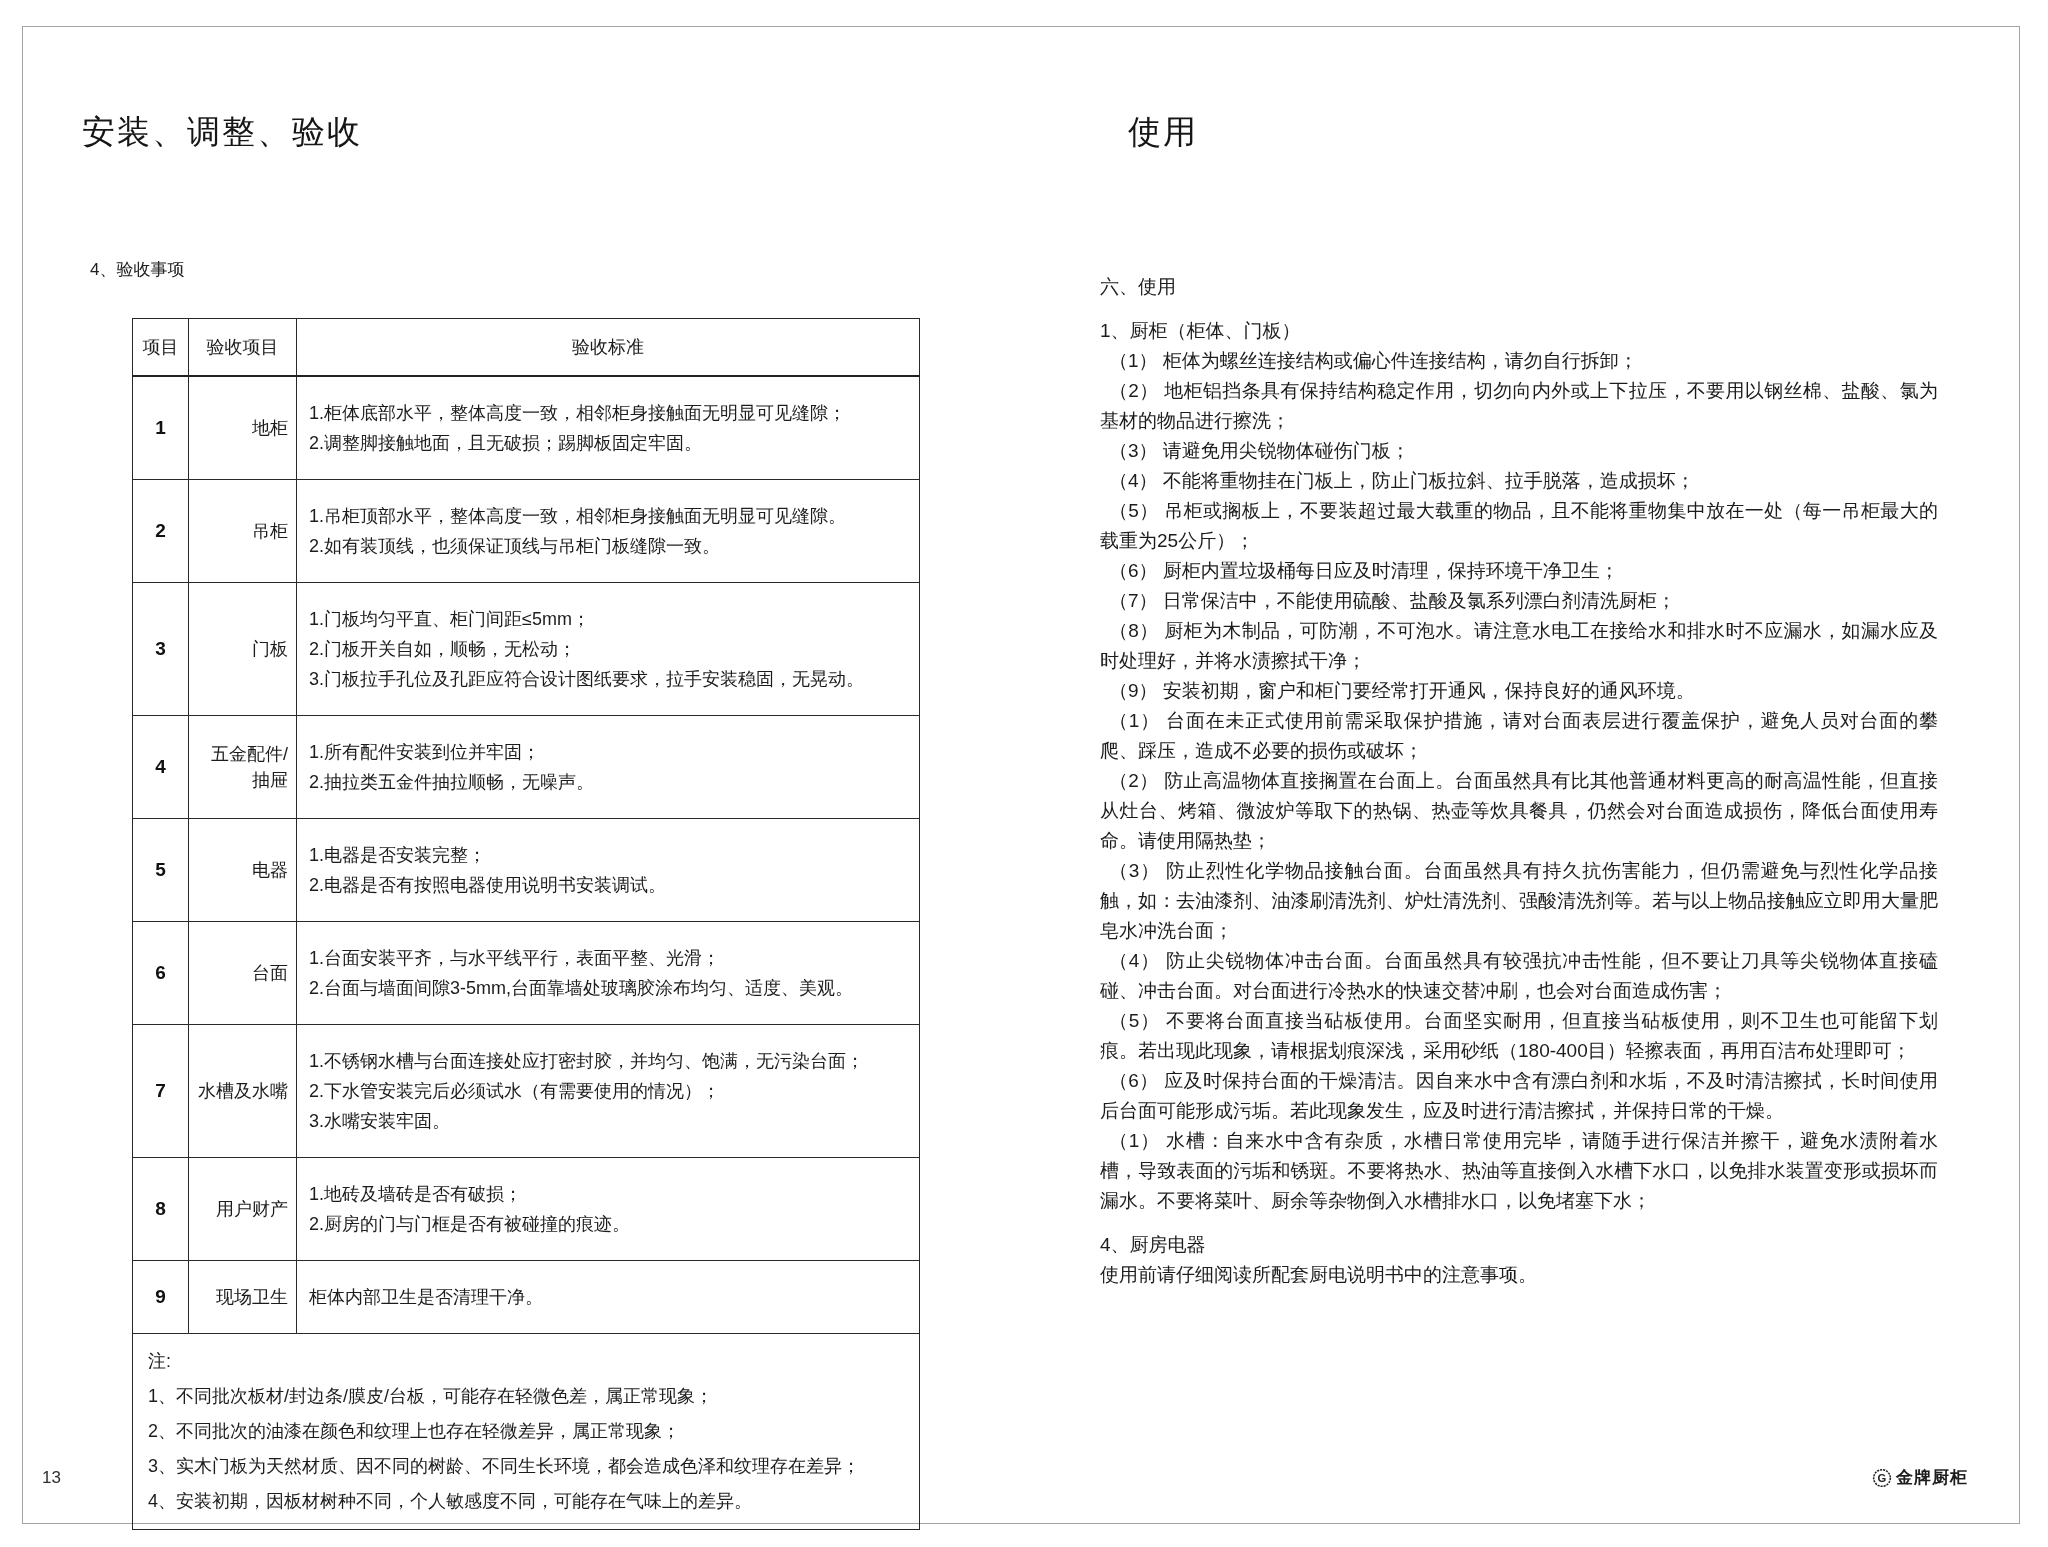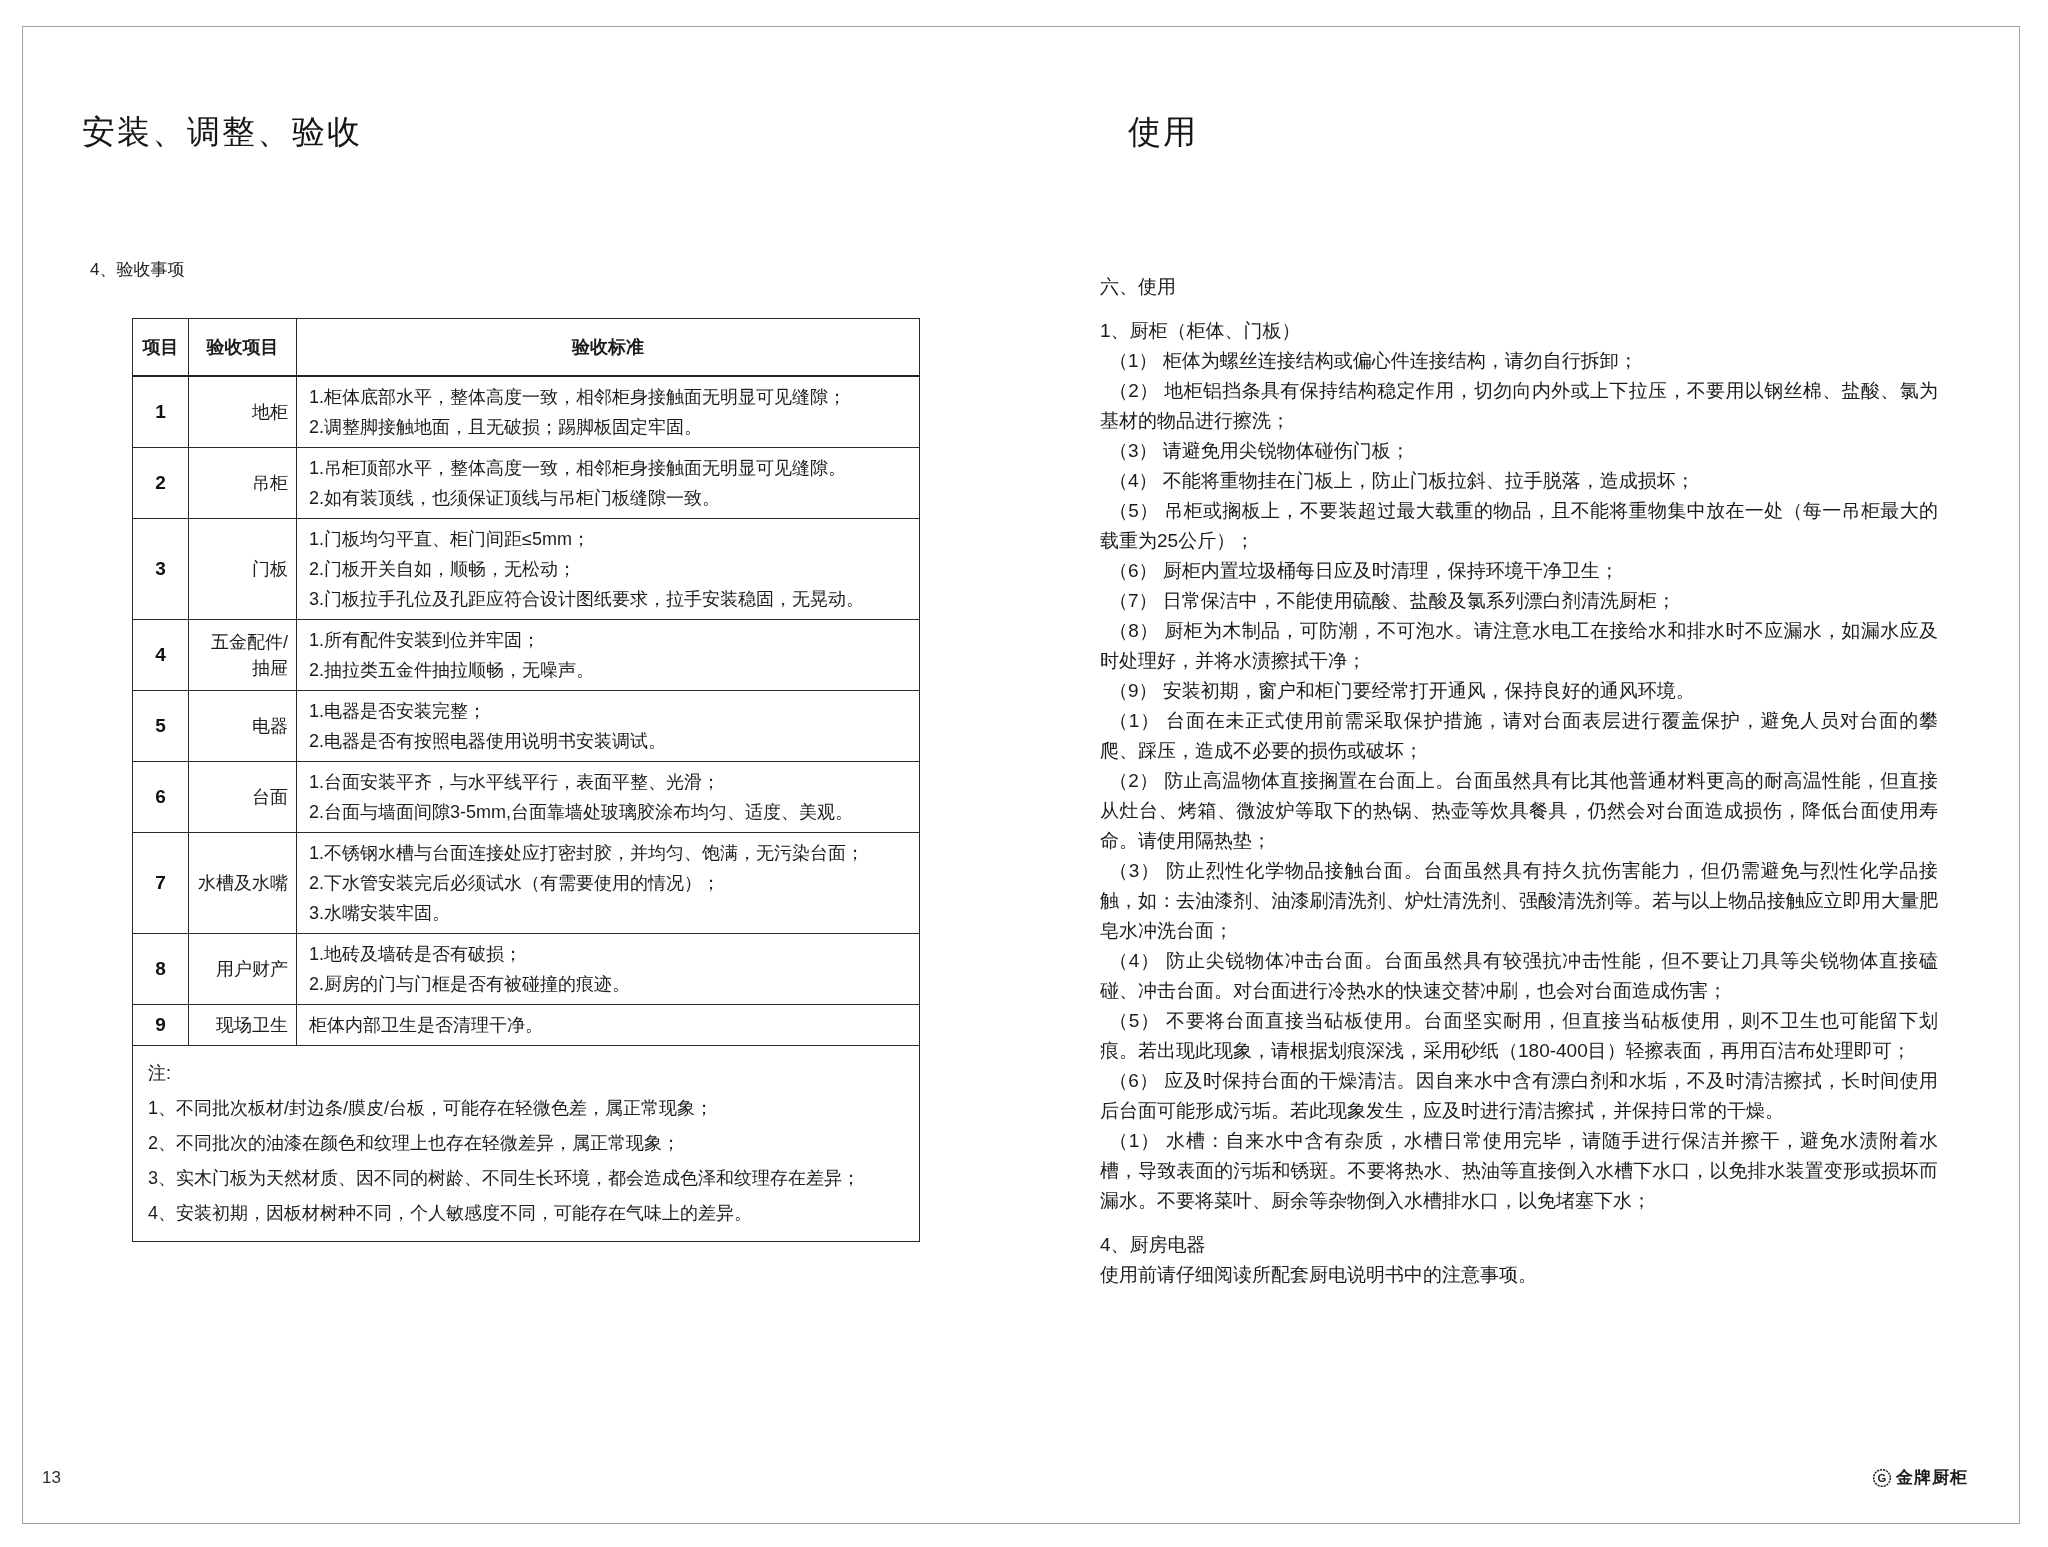--- a/index.html
+++ b/index.html
@@ -9,26 +9,26 @@
     font-family:"Liberation Sans","DejaVu Sans",sans-serif;
   }
   .frame{position:absolute;left:22px;top:26px;right:28px;bottom:23px;border:1px solid #a3a3a3;}
 
   
   .left-title{position:absolute;left:82px;top:110px;font-size:33px;font-weight:500;letter-spacing:2px;color:#161616;}
   .section-label{position:absolute;left:90px;top:258px;font-size:17px;color:#222;}
 
   .acc-table{position:absolute;left:132px;top:318px;width:788px;border-collapse:collapse;table-layout:fixed;}
   .acc-table th,.acc-table td{border:1px solid #2a2a2a;vertical-align:middle;}
-  .acc-table thead th{height:54px;font-weight:700;font-size:18px;border-bottom:2px solid #222;color:#1c1c1c;}
+  .acc-table thead th{height:54px;font-weight:400;font-size:18px;border-bottom:2px solid #222;color:#1c1c1c;}
   .col-no{width:56px;}
   .col-item{width:108px;}
   .c-no{text-align:center;font-weight:700;font-size:19px;color:#111;}
   .c-item{text-align:right;font-size:18px;line-height:26px;padding:4px 8px;word-break:break-all;color:#1c1c1c;}
-  .c-std{font-size:18px;line-height:30px;padding:5px 12px;color:#1c1c1c;}
+  .c-std{font-size:18px;line-height:30px;padding:21px 12px;color:#1c1c1c;}
   .std-line{white-space:normal;}
   .note-cell{padding:10px 14px 10px 15px;font-size:18px;line-height:35px;color:#1c1c1c;}
 
   
   .right-title{position:absolute;left:1128px;top:110px;font-size:33px;font-weight:400;letter-spacing:2px;color:#161616;}
   .usage{position:absolute;left:1100px;top:272px;width:838px;font-size:19px;line-height:30px;text-align:justify;color:#1c1c1c;}
   .chapter{margin:0;}
   .sec-heading{margin-top:14px;}
   .para{margin:0;}
   .para.indent{text-indent:9px;}

